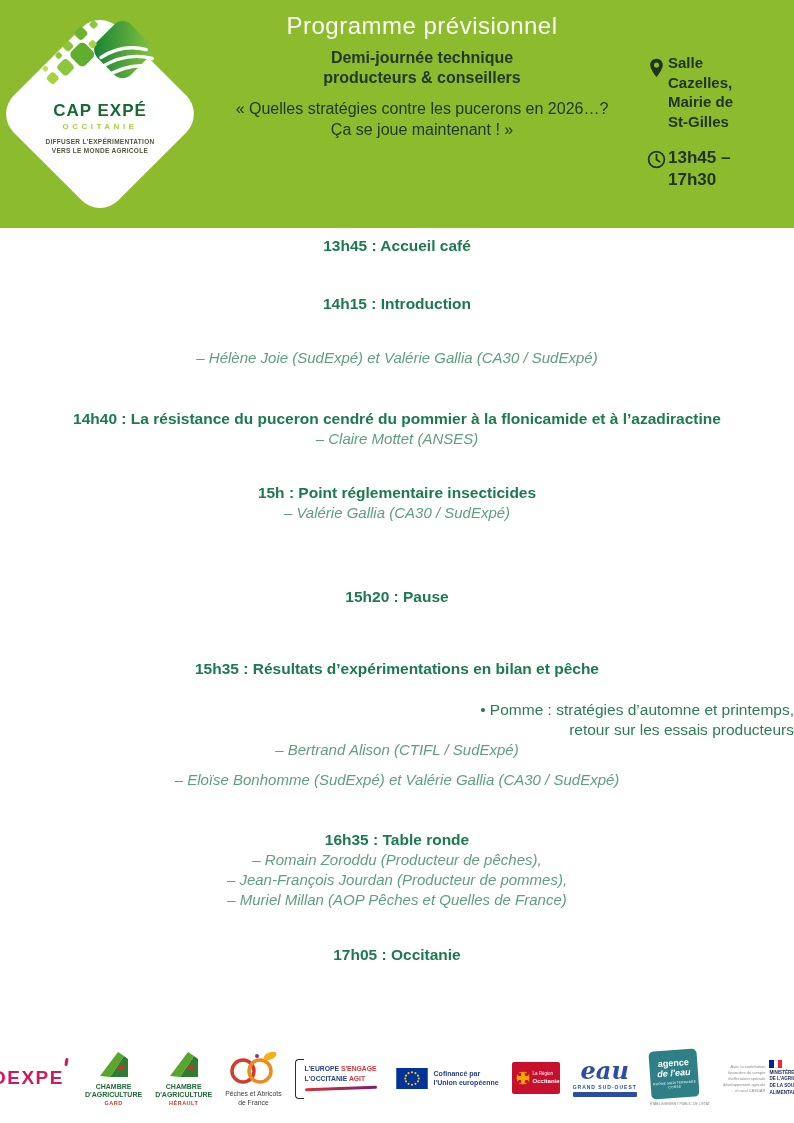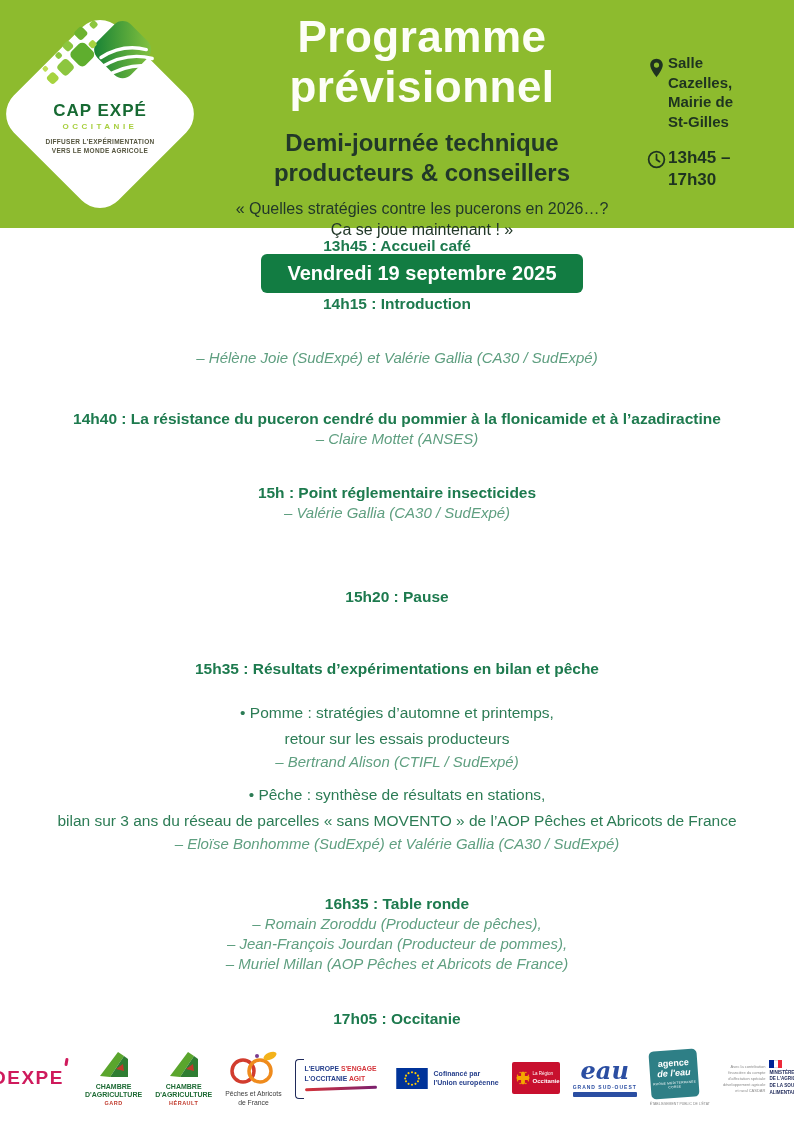--- a/index.html
+++ b/index.html
@@ -11,36 +11,36 @@
   .hero-left{position:relative;width:198px;height:280px;flex:0 0 auto;}
   .diamond{position:absolute;left:26px;top:40px;width:148px;height:148px;background:#ffffff;
            border-radius:26px;transform:rotate(45deg);}
   .badge-content{position:absolute;left:14px;top:18px;width:172px;height:192px;text-align:center;}
   .badge-name{font-size:17px;font-weight:bold;color:#176a33;letter-spacing:1px;margin-top:2px;}
   .badge-region{font-size:8px;color:#a8cf3f;letter-spacing:3.5px;font-weight:bold;margin-top:1px;}
   .badge-tagline{font-size:6.5px;font-weight:bold;color:#55553f;letter-spacing:.3px;
                  white-space:pre-line;line-height:1.45;margin-top:6px;}
 
   .hero-center{flex:1 1 auto;text-align:center;color:#223829;padding-top:12px;}
-  .hero-title{font-size:44px;font-weight:bold;color:#fdfef7;letter-spacing:.5px;margin:0;}
-  .hero-subtitle{font-size:24px;font-weight:bold;line-height:1.25;white-space:pre-line;margin-top:16px;}
+  .hero-title{font-size:24px;font-weight:normal;color:#fdfef7;letter-spacing:.5px;margin:0;}
+  .hero-subtitle{font-size:16px;font-weight:bold;line-height:1.25;white-space:pre-line;margin-top:8px;}
   .hero-quote{font-size:16px;line-height:1.3;white-space:pre-line;margin-top:11px;}
   .date-button{display:inline-block;margin-top:13px;background:#127c42;color:#ffffff;
                font-size:20px;font-weight:bold;padding:8px 26px;border-radius:6px;}
 
   .hero-right{flex:0 0 auto;width:148px;padding-top:53px;color:#1e3320;}
   .info-row{display:flex;margin-bottom:16px;}
   .info-icon{flex:0 0 auto;width:22px;padding-top:2px;}
   .info-text{font-size:15px;font-weight:bold;line-height:1.3;white-space:pre-line;}
   .time-text{font-size:17px;}
 
   
   .schedule{position:absolute;top:228px;left:0;width:794px;padding-top:8px;text-align:center;}
   .s-title{font-size:15.5px;font-weight:bold;color:#1d7a4e;line-height:20px;white-space:pre-line;}
-  .s-body{font-size:15.5px;color:#2c7c55;line-height:26px;white-space:pre-line;}
+  .s-body{font-size:15.5px;color:#2c7c55;line-height:20px;white-space:pre-line;text-align:right;}
   .s-speakers{font-size:15px;font-style:italic;color:#5f9f80;line-height:20px;white-space:pre-line;}
   .blk0{margin-bottom:38px}.blk1{margin-bottom:34px}.blk2{margin-bottom:41px}
   .blk3{margin-bottom:34px}.blk4{margin-bottom:64px}.blk5{margin-bottom:52px}
   .blk6{margin-bottom:21px}.blk7{margin-bottom:10px}.blk8{margin-bottom:40px}
   .blk9{margin-bottom:35px}.blk10{margin-bottom:0}
 
   
   .footer{position:absolute;top:1036px;left:0;width:794px;height:84px;display:flex;
           align-items:center;justify-content:center;gap:13px;padding:0 10px;box-sizing:border-box;}
   .logo-item{text-align:center;flex:0 0 auto;}
@@ -128,21 +128,20 @@
 VERS LE MONDE AGRICOLE</div>
       </div>
     </div>
 
     <div class="hero-center">
       <h1 class="hero-title">Programme prévisionnel</h1>
       <div class="hero-subtitle">Demi-journée technique
 producteurs &amp; conseillers</div>
       <div class="hero-quote">« Quelles stratégies contre les pucerons en 2026…?
 Ça se joue maintenant ! »</div>
-      <div><span class="date-button">Vendredi 19 septembre 2025</span></div>
     </div>
 
     <div class="hero-right">
       <div class="info-row">
         <span class="info-icon">
           <svg viewBox="0 0 24 24" width="21" height="26">
               <path fill="#1e3320" d="M12 1.5C8 1.5 4.8 4.7 4.8 8.7c0 5.3 7.2 13.8 7.2 13.8s7.2-8.5 7.2-13.8c0-4-3.2-7.2-7.2-7.2zm0 10.1a3 3 0 1 1 0-6 3 3 0 0 1 0 6z"></path>
             </svg>
         </span>
         <span class="info-text">Salle
@@ -186,29 +185,27 @@
     </section>
     <section class="blk6">
       <div class="s-title">15h35 : Résultats d’expérimentations en bilan et pêche</div>
     </section>
     <section class="blk7">
       <div class="s-body">•     Pomme : stratégies d’automne et printemps,
 retour sur les essais producteurs</div>
       <div class="s-speakers">–  Bertrand Alison (CTIFL / SudExpé)</div>
     </section>
     <section class="blk8">
-      <div class="s-body">•  Pêche : synthèse de résultats en stations,
-bilan sur 3 ans du réseau de parcelles « sans MOVENTO » de l’AOP Pêches et Abricots de France</div>
       <div class="s-speakers">–  Eloïse Bonhomme (SudExpé) et Valérie Gallia (CA30 / SudExpé)</div>
     </section>
     <section class="blk9">
       <div class="s-title">16h35 : Table ronde</div>
       <div class="s-speakers">–  Romain Zoroddu (Producteur de pêches),
 –  Jean-François Jourdan (Producteur de pommes),
-– Muriel Millan (AOP Pêches et Abricots de France)</div>
+– Muriel Millan (AOP Pêches et Quelles de France)</div>
     </section>
     <section class="blk10">
       <div class="s-title">17h05 : Occitanie</div>
     </section>
   </main>
 
   <footer class="footer">
 
     <div class="logo-item sudexpe">
       

